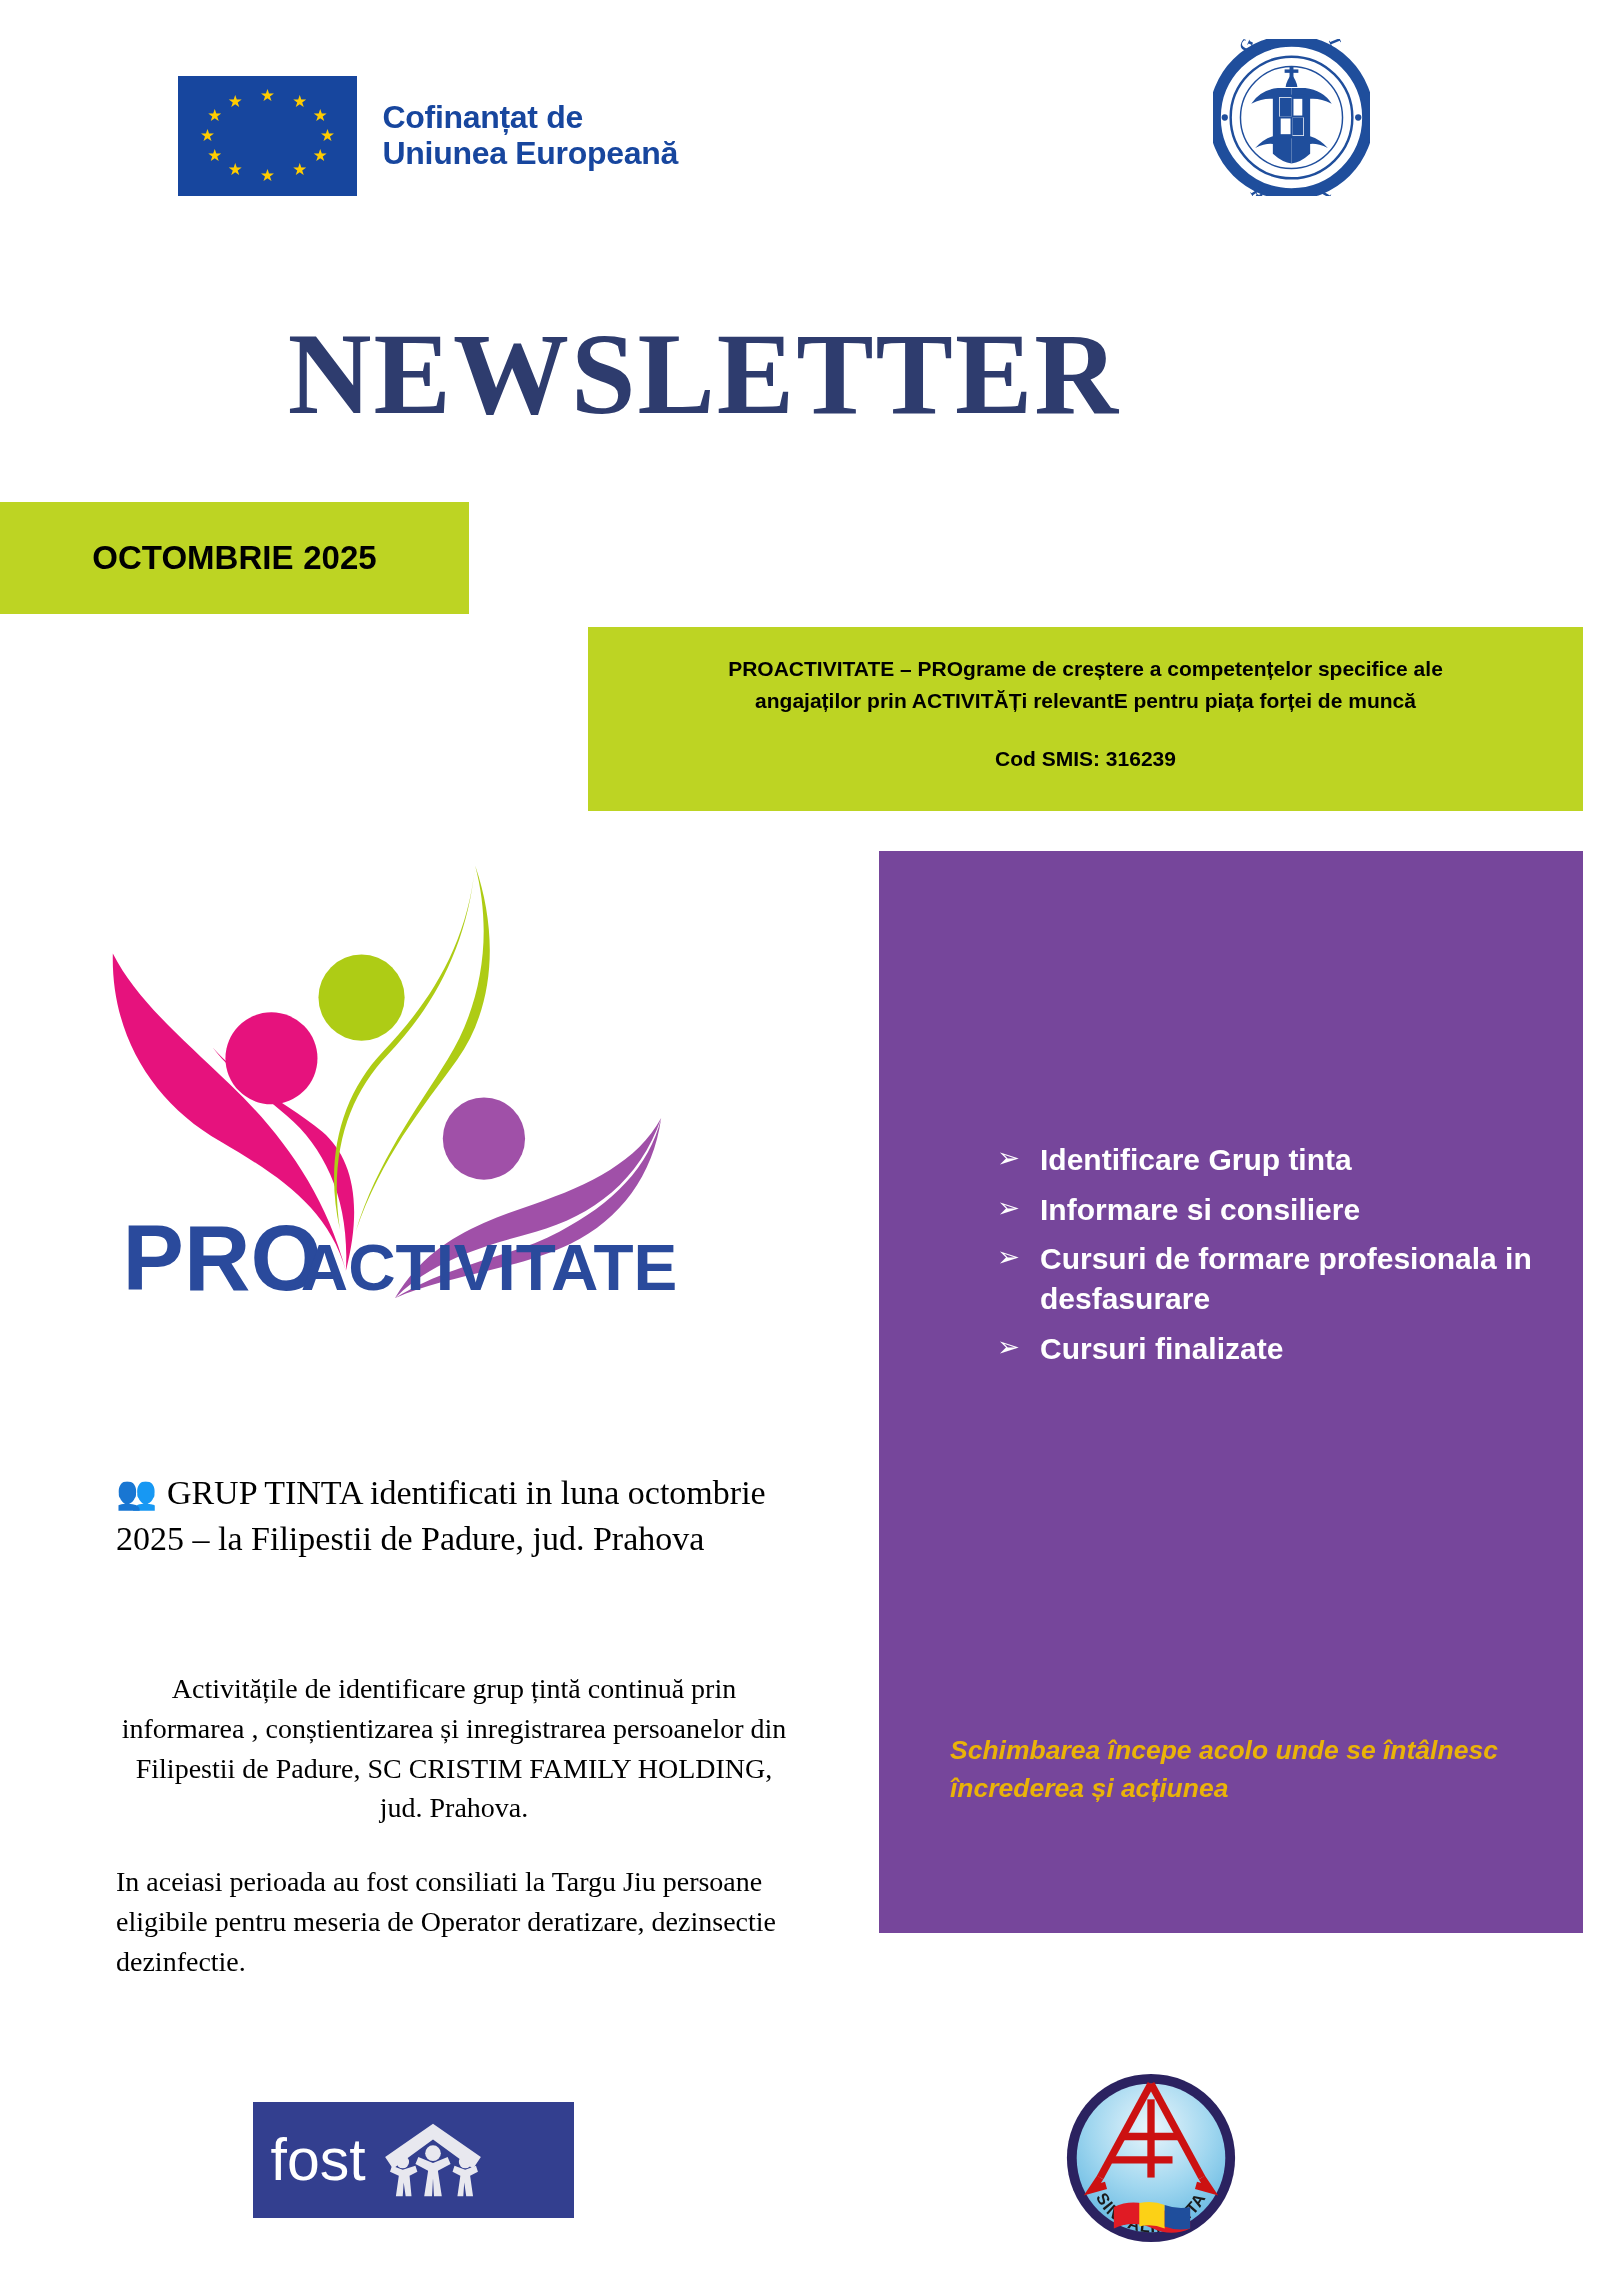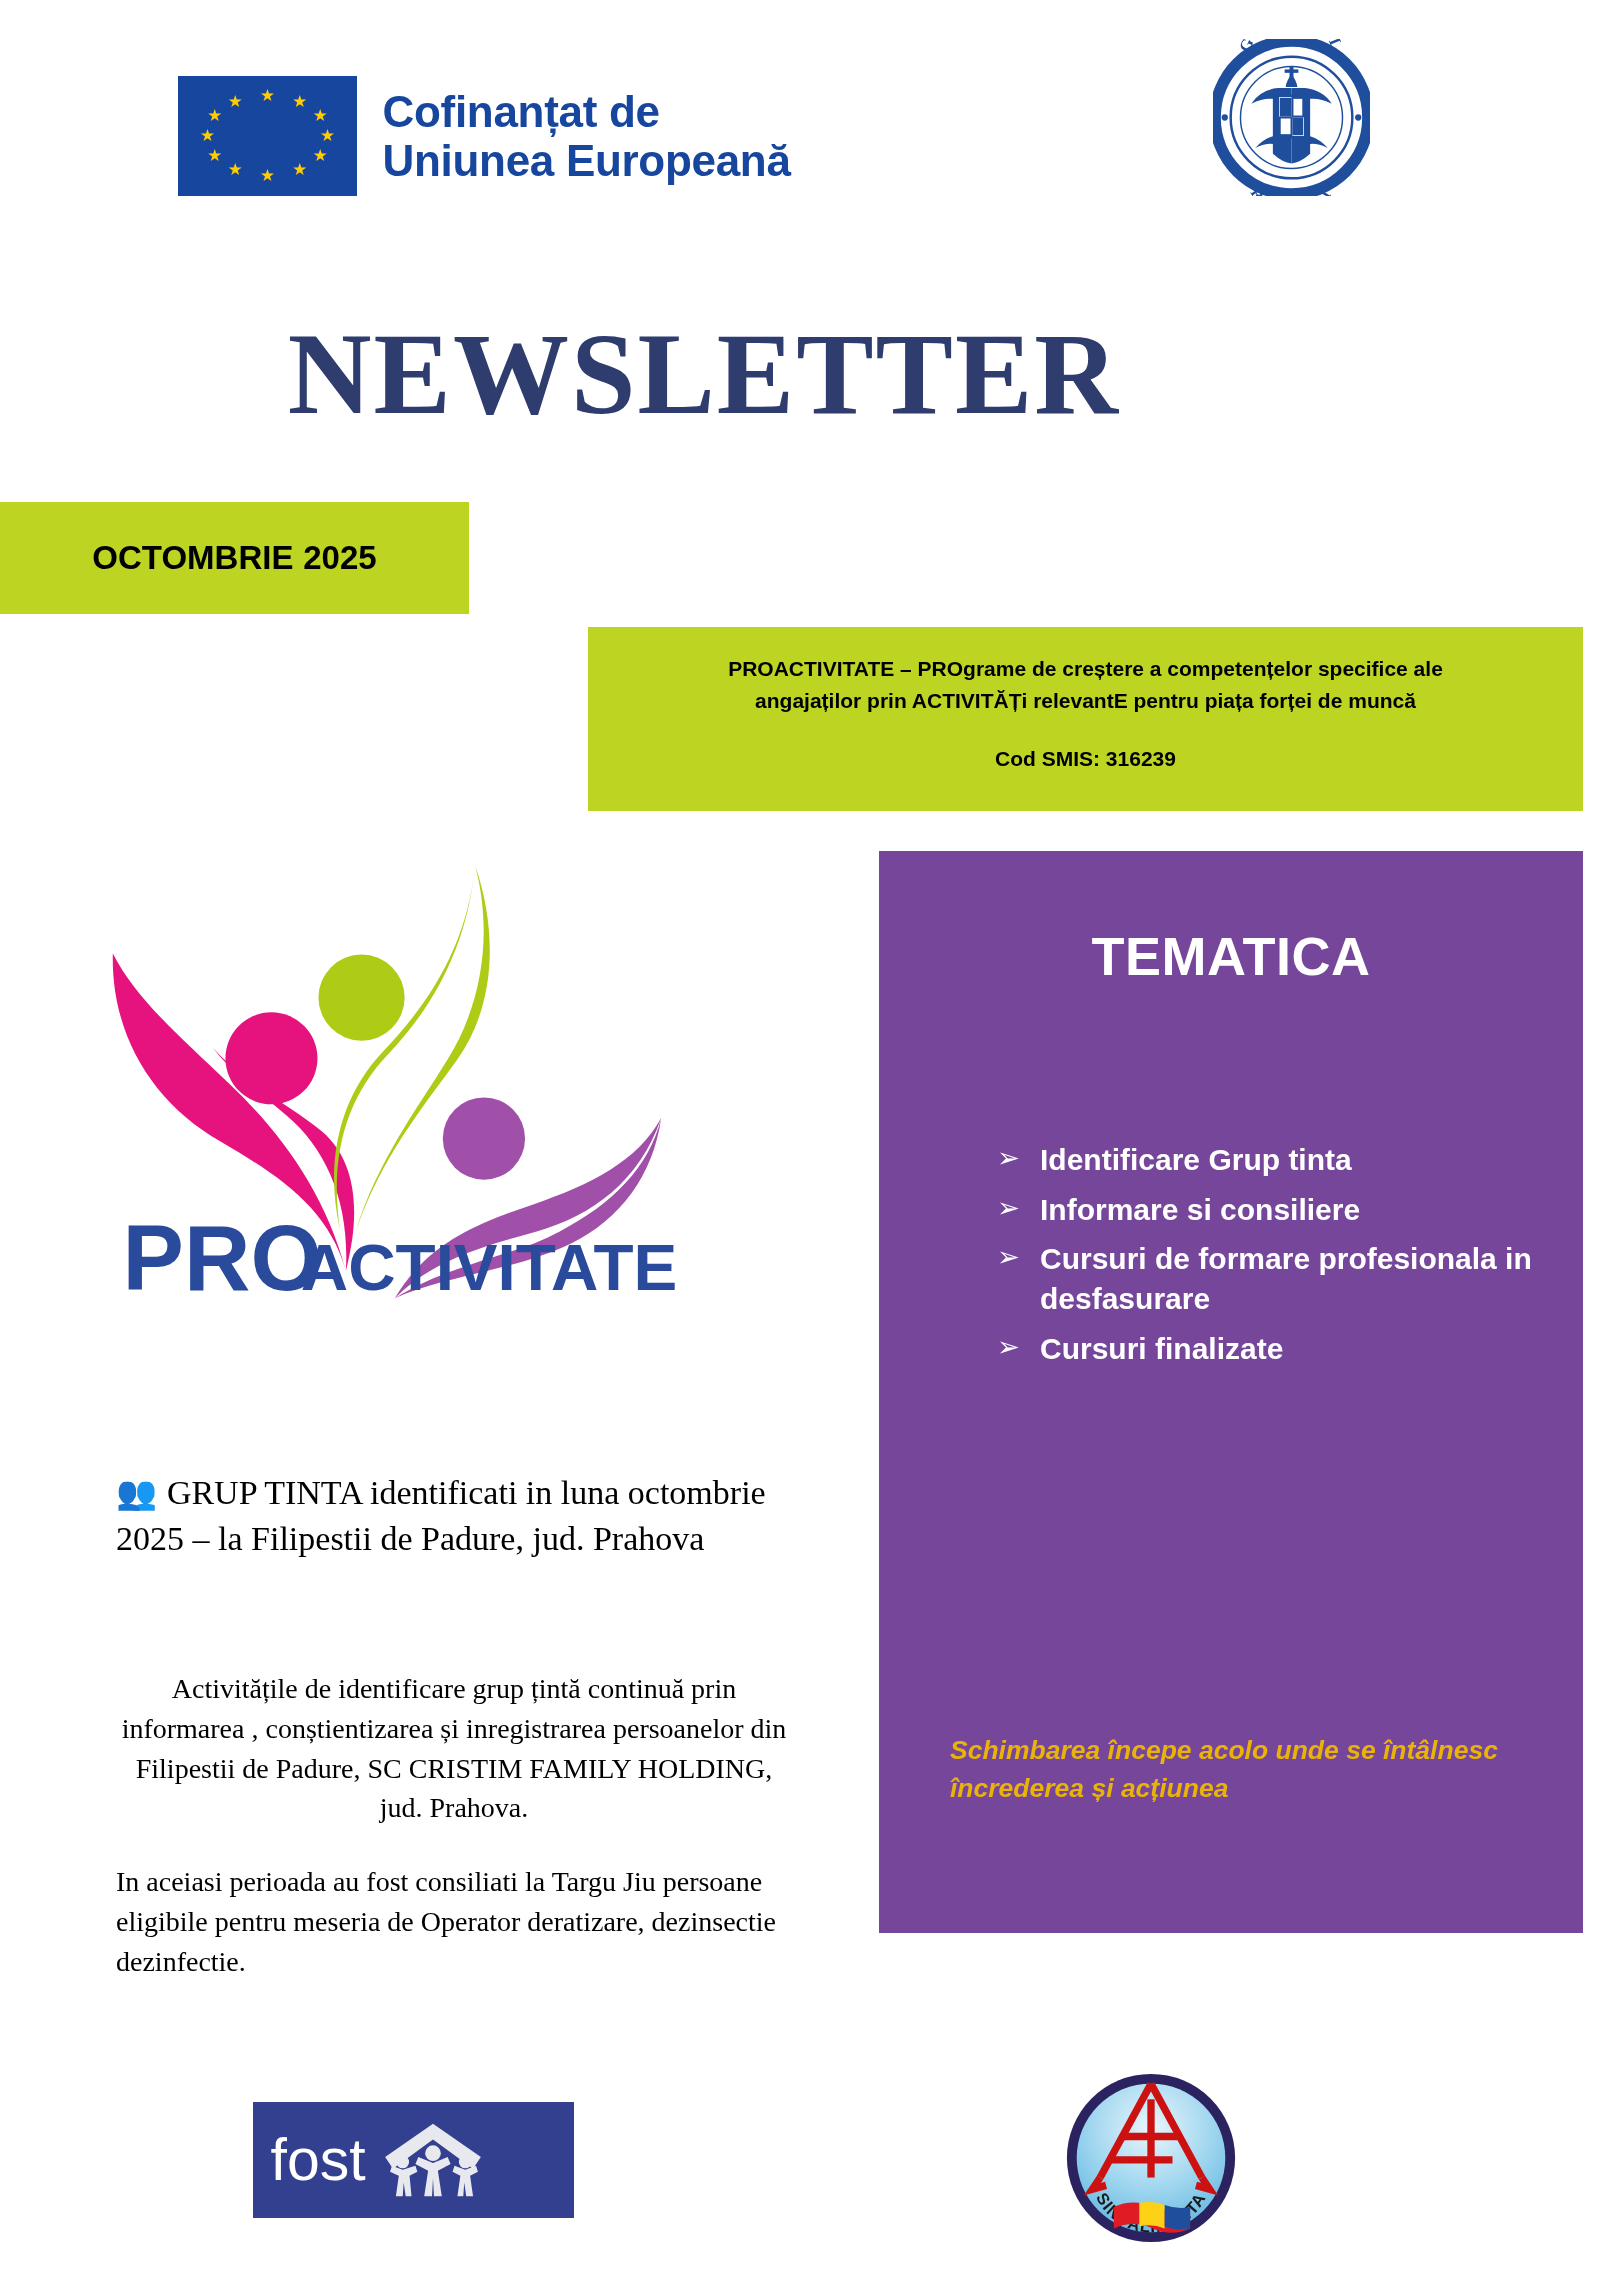--- a/index.html
+++ b/index.html
@@ -39,21 +39,21 @@
   }
   .eu-star {
     position: absolute;
     color: #ffcc00;
     font-size: 16.7px;
     line-height: 1;
     transform: translate(-50%, -50%);
   }
   .eu-caption {
     color: #17469e;
-    font-size: 44px;
+    font-size: 32px;
     font-weight: bold;
     line-height: 1.12;
     letter-spacing: -0.3px;
     white-space: nowrap;
   }
 
   .gov-seal {
     position: absolute;
     left: 1213px;
     top: 39px;
@@ -341,21 +341,20 @@
 </svg>
 
 <div class="target-heading">
   <span class="people-icon">👥</span><span>GRUP TINTA identificati in luna octombrie 2025 – la Filipestii de Padure, jud. Prahova</span>
 </div>
 
 <div class="body-par body-par-1">Activitățile de identificare grup țintă continuă prin informarea , conștientizarea și inregistrarea persoanelor din Filipestii de Padure, SC CRISTIM FAMILY HOLDING, jud. Prahova.</div>
 <div class="body-par body-par-2">In aceiasi perioada au fost consiliati la Targu Jiu persoane eligibile pentru meseria de Operator deratizare, dezinsectie dezinfectie.</div>
 
 <div class="tematica-panel">
-  <div class="tematica-title">TEMATICA</div>
 
   <ul class="tematica-list">
     <li>
       <span class="arrow">➢</span>
       <span>Identificare Grup tinta</span>
     </li>
     <li>
       <span class="arrow">➢</span>
       <span>Informare si consiliere</span>
     </li>

